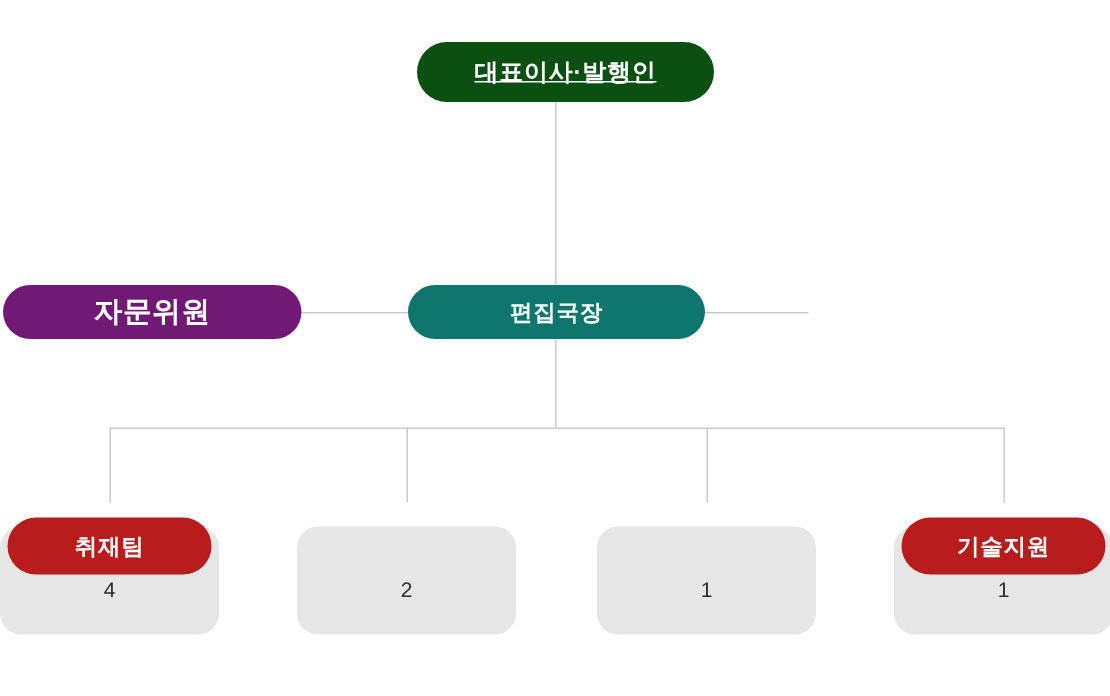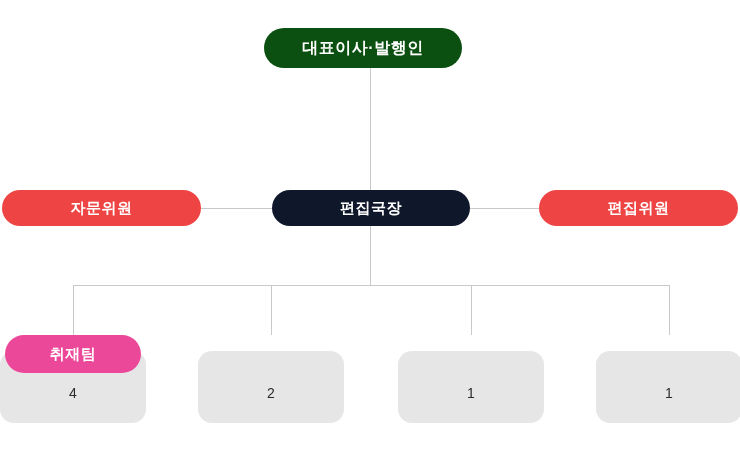--- a/index.html
+++ b/index.html
@@ -39,26 +39,26 @@
     letter-spacing: 0.5px;
     box-sizing: border-box;
     text-align: center;
     white-space: nowrap;
   }
   .node-ceo {
     background: #0b5010;
     font-size: 16px;
   }
   .node-chief {
-    background: #0f172a;
+    background: #0f766e;
     font-size: 15px;
   }
   .node-advisor {
-    background: #ef4444;
-    font-size: 15px;
+    background: #701a75;
+    font-size: 19px;
   }
 
   
   .team-card {
     position: absolute;
   }
   .team-body {
     position: absolute;
     left: 0;
     top: 16px;
@@ -73,27 +73,27 @@
     left: 0;
     top: 50px;
     width: 146px;
     text-align: center;
     font-size: 14px;
     color: #2b2b2b;
   }
   .team-head {
     position: absolute;
     left: 5px;
-    top: 0;
+    top: 10px;
     width: 136px;
     height: 38px;
     display: flex;
     align-items: center;
     justify-content: center;
-    background: #ec4899;
+    background: #b91c1c;
     color: #ffffff;
     font-size: 15px;
     font-weight: bold;
     border-radius: 999px;
     letter-spacing: 0.5px;
     white-space: nowrap;
     box-sizing: border-box;
   }
 </style>
 </head>
@@ -109,42 +109,42 @@
 
   <div class="line line-v" style="left:370px; top:224px; height:61px;"></div>
 
   <div class="line line-h" style="left:73px; top:285px; width:597px;"></div>
 
   <div class="line line-v" style="left:73px; top:285px; height:50px;"></div>
   <div class="line line-v" style="left:271px; top:285px; height:50px;"></div>
   <div class="line line-v" style="left:471px; top:285px; height:50px;"></div>
   <div class="line line-v" style="left:669px; top:285px; height:50px;"></div>
 
-  <div class="node node-ceo" style="left:264px; top:28px; width:198px; height:40px;">대표이사·발행인</div>
+  <div class="node node-ceo" style="left:278px; top:28px; width:198px; height:40px;text-decoration:underline;">대표이사·발행인</div>
 
   <div class="node node-advisor" style="left:2px; top:190px; width:199px; height:36px;">자문위원</div>
 
   <div class="node node-chief" style="left:272px; top:190px; width:198px; height:36px;">편집국장</div>
 
-  <div class="node node-advisor" style="left:539px; top:190px; width:199px; height:36px;">편집위원</div>
 
   <div class="team-card" style="left:0px; top:335px; width:146px; height:88px;">
     <div class="team-body"></div>
     <div class="team-count">4</div>
     <div class="team-head">취재팀</div>
   </div>
 
   <div class="team-card" style="left:198px; top:335px; width:146px; height:88px;">
     <div class="team-body"></div>
     <div class="team-count">2</div>
   </div>
 
   <div class="team-card" style="left:398px; top:335px; width:146px; height:88px;">
     <div class="team-body"></div>
     <div class="team-count">1</div>
   </div>
 
   <div class="team-card" style="left:596px; top:335px; width:146px; height:88px;">
     <div class="team-body"></div>
     <div class="team-count">1</div>
+    <div class="team-head">기술지원</div>
   </div>
 
 </div>
 
 </body></html>

